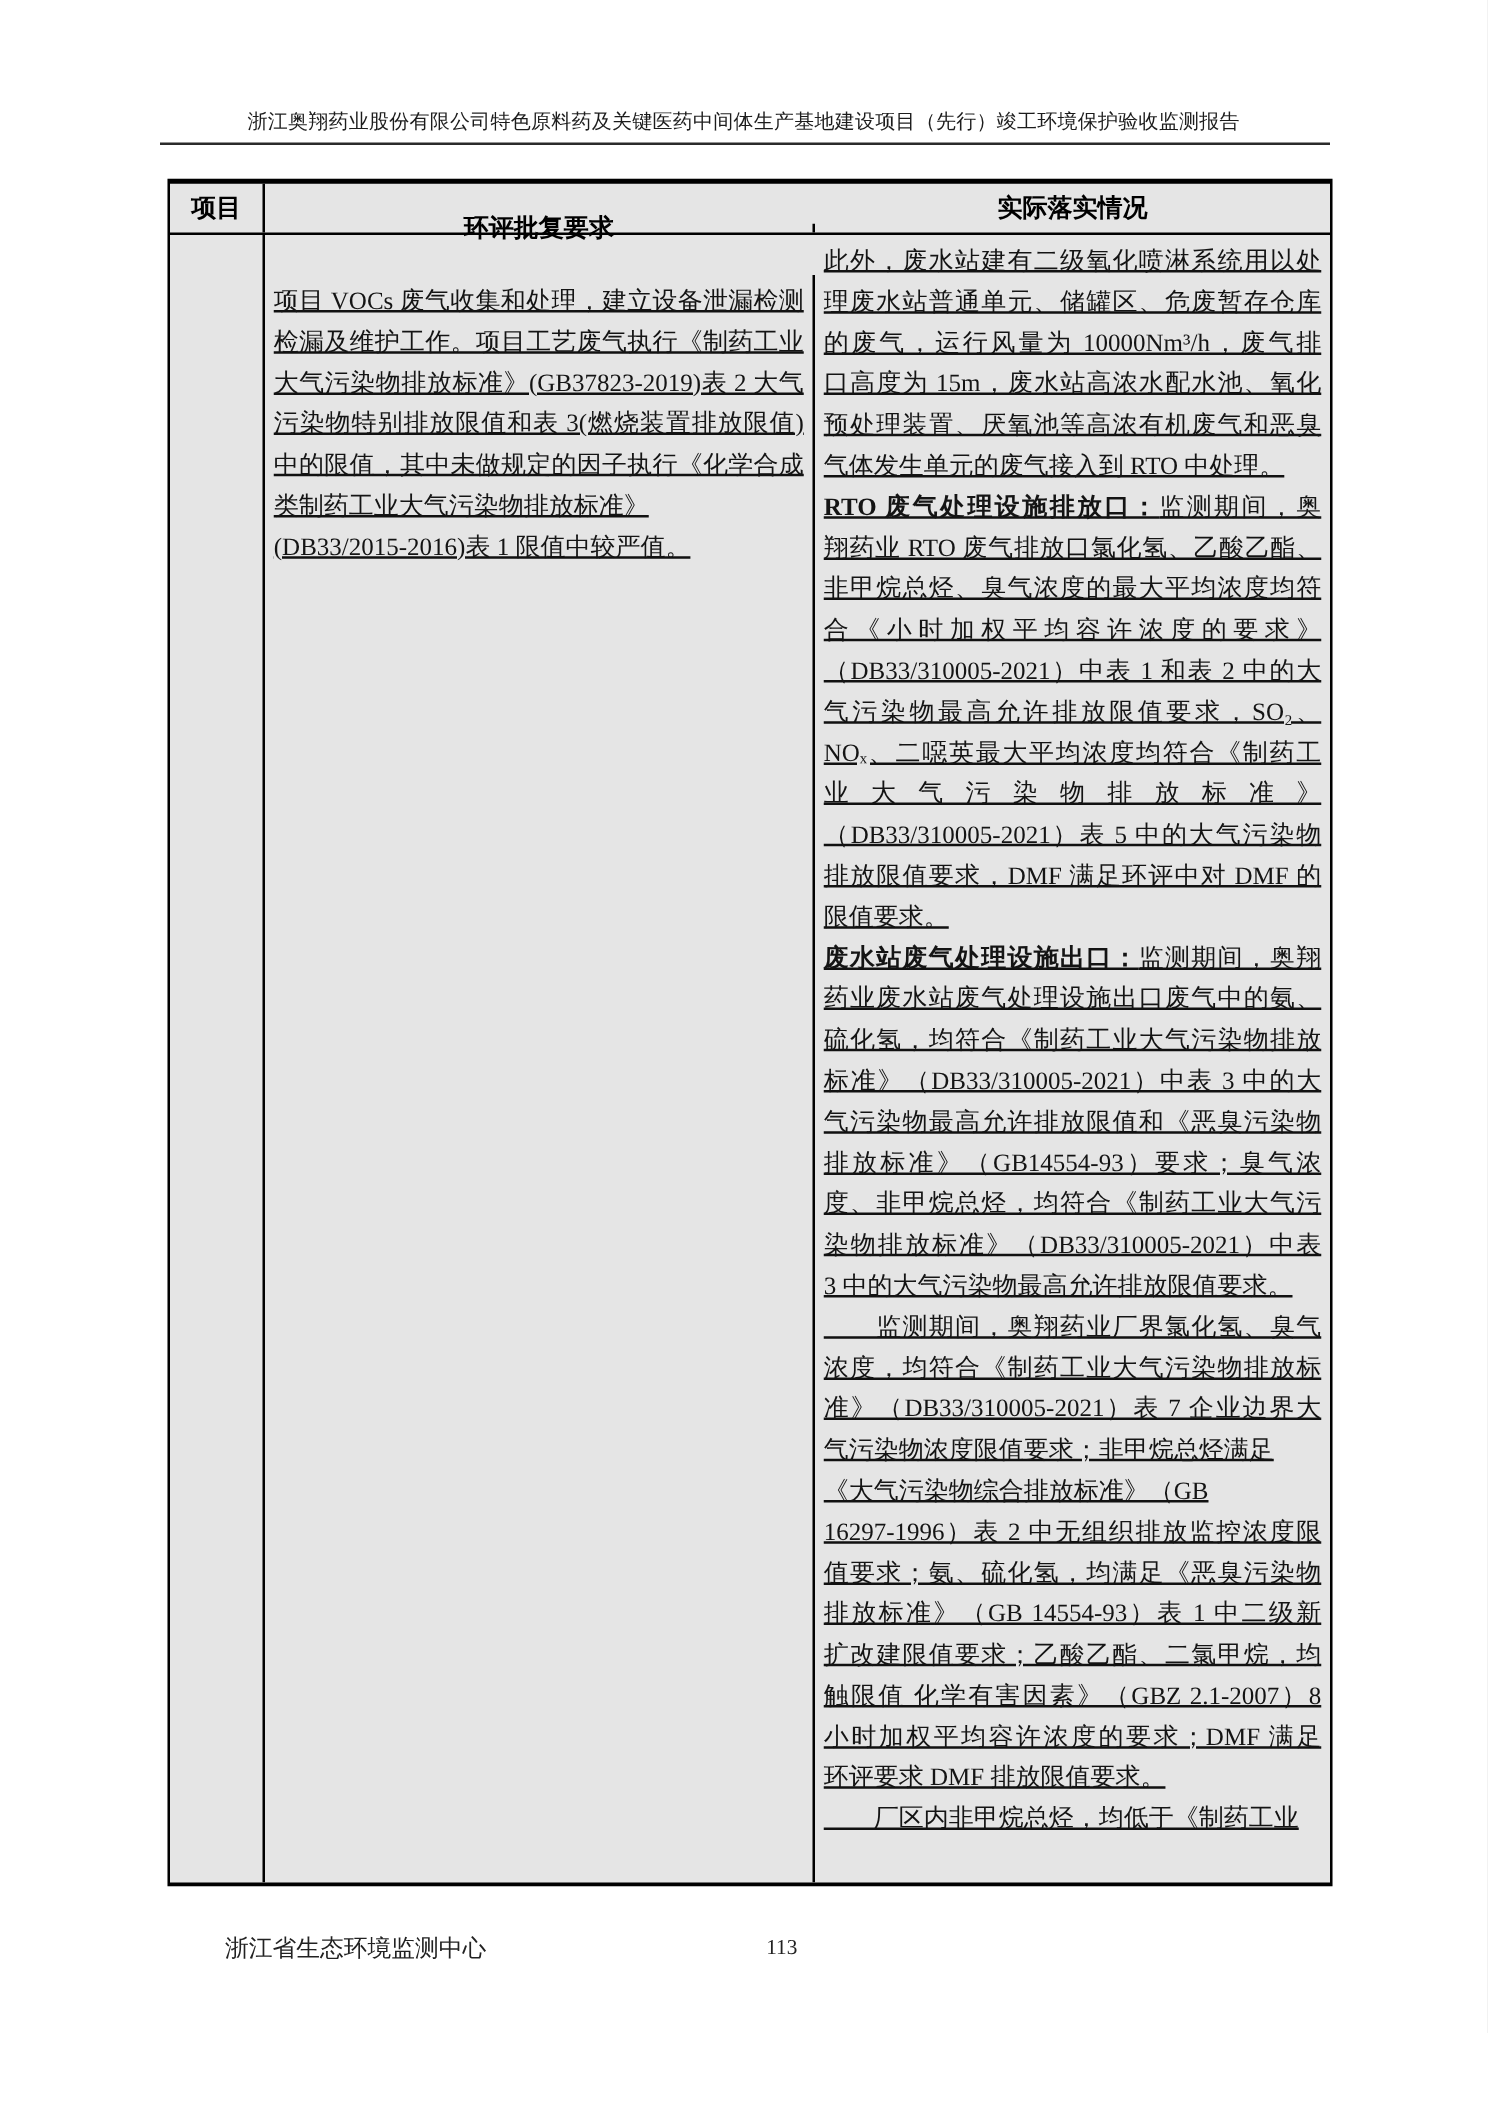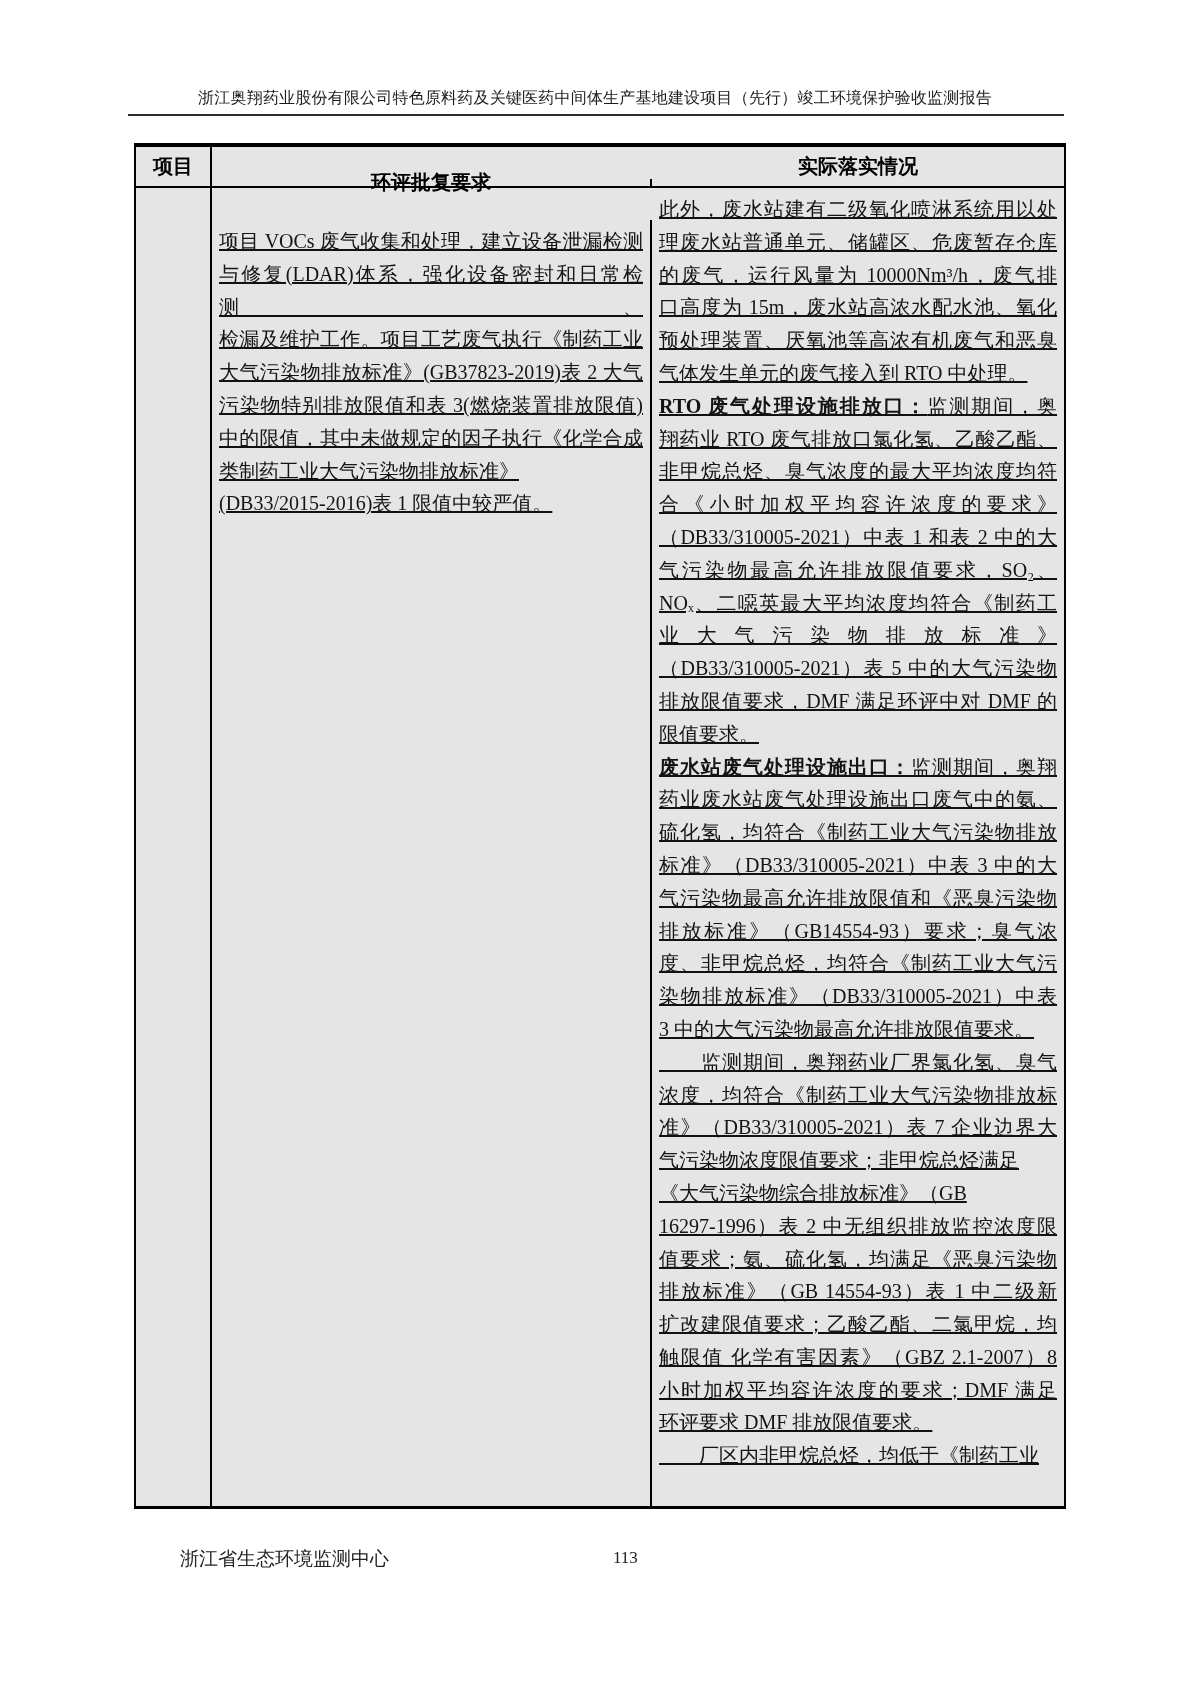--- a/index.html
+++ b/index.html
@@ -56,21 +56,20 @@
   <div class="vtable">
     <div class="thead">
       <div class="th c1">项目</div>
       <div class="th c2">环评批复要求</div>
       <div class="th c3">实际落实情况</div>
     </div>
     <div class="trow">
       <div class="td c1"></div>
       <div class="td c2 txt">
           <div class="tl jst">项目 VOCs 废气收集和处理，建立设备泄漏检测</div>
-          <div class="tl jst">与修复(LDAR)体系，强化设备密封和日常检测、</div>
           <div class="tl jst">检漏及维护工作。项目工艺废气执行《制药工业</div>
           <div class="tl jst">大气污染物排放标准》(GB37823-2019)表 2 大气</div>
           <div class="tl jst">污染物特别排放限值和表 3(燃烧装置排放限值)</div>
           <div class="tl jst">中的限值，其中未做规定的因子执行《化学合成</div>
           <div class="tl">类制药工业大气污染物排放标准》</div>
           <div class="tl">(DB33/2015-2016)表 1 限值中较严值。</div>
         </div>
       <div class="td c3 txt">
           <div class="para">
             <div class="tl jst">此外，废水站建有二级氧化喷淋系统用以处</div>

